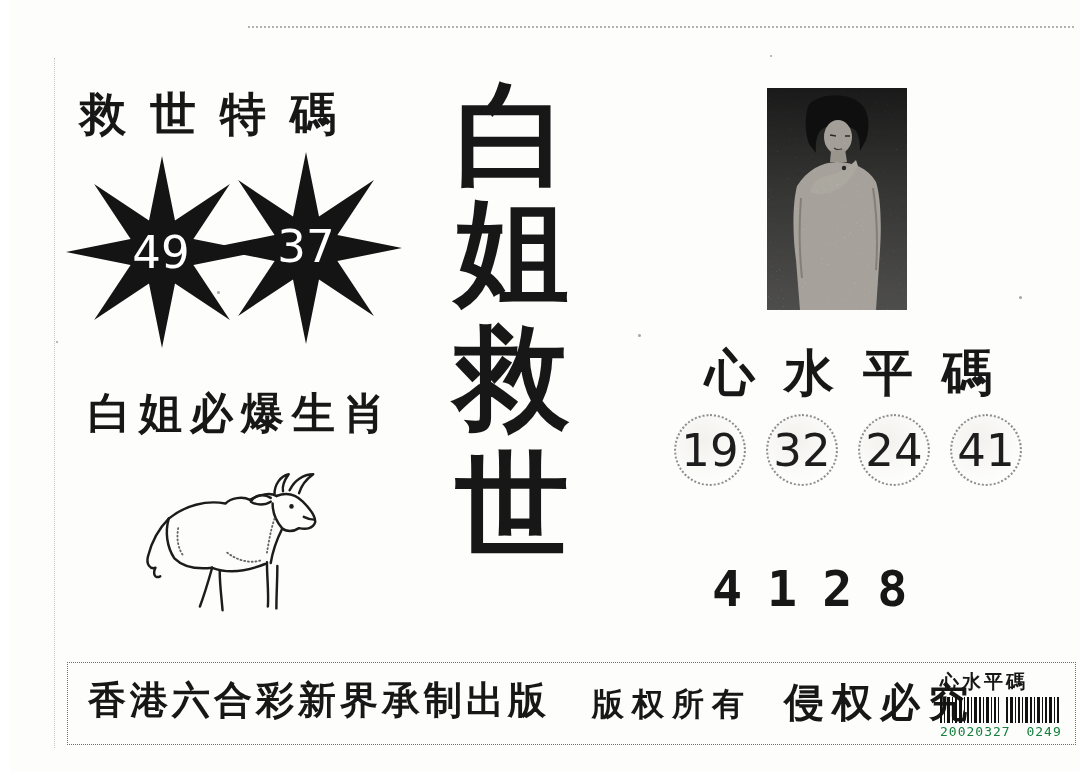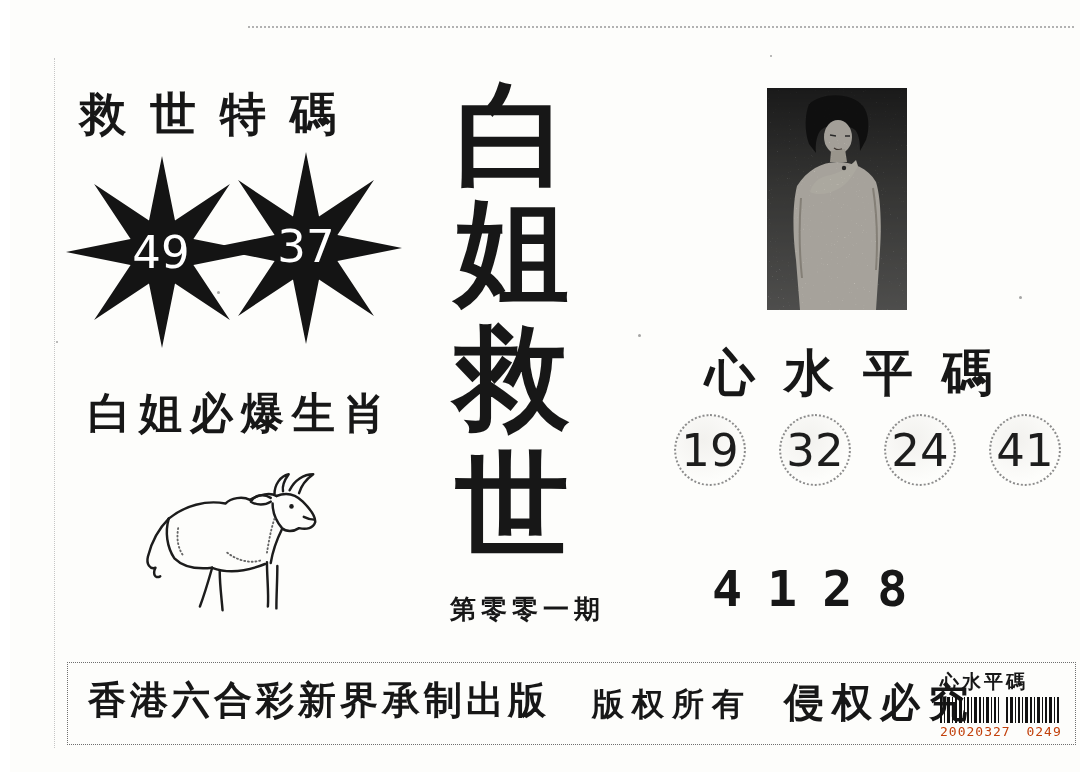--- a/index.html
+++ b/index.html
@@ -26,39 +26,39 @@
   .ox .fill{fill:#1c1c1c;stroke:none;}
 
   
   .tchar{position:absolute;left:432px;width:140px;text-align:center;font-size:114px;line-height:1;font-weight:700;}
   .c1{top:80px}.c2{top:196px}.c3{top:322px}.c4{top:450px}
   .issue{position:absolute;left:440px;top:592px;font-size:26px;font-weight:700;letter-spacing:5px;white-space:nowrap;}
 
   
   .photo{position:absolute;left:757px;top:88px;}
   .head2{position:absolute;left:695px;top:340px;margin:0;font-size:50px;font-weight:700;letter-spacing:29px;white-space:nowrap;}
-  .circles{position:absolute;left:664px;top:414px;display:flex;gap:33px;}
+  .circles{position:absolute;left:664px;top:414px;display:flex;gap:20px;}
   .circle{
     width:72px;height:72px;border-radius:50%;border:2px dotted #8c8c8c;
     display:flex;align-items:center;justify-content:center;box-sizing:border-box;
     background:radial-gradient(circle at 40% 35%, #f2f1ee 0%, #fdfdfb 70%);
   }
   .circle span{font-family:"DejaVu Sans","Liberation Sans",sans-serif;font-size:45px;color:#1d1d1d;}
   .tailhead{position:absolute;left:664px;top:510px;margin:0;font-size:41px;font-weight:700;letter-spacing:6px;white-space:nowrap;}
   .tailnums{position:absolute;left:702px;top:560px;display:flex;gap:25px;font-family:"DejaVu Sans Mono","Liberation Mono",monospace;font-size:50px;font-weight:700;}
 
   
   .strip{position:absolute;left:57px;top:662px;width:1009px;height:83px;border:1px dotted #6f6f6f;box-sizing:border-box;}
   .pub{position:absolute;left:20px;top:12px;font-size:38px;font-weight:700;letter-spacing:4px;white-space:nowrap;}
   .copy{position:absolute;left:524px;top:20px;font-size:32px;font-weight:700;letter-spacing:8px;white-space:nowrap;}
   .warn{position:absolute;left:716px;top:12px;font-size:40px;font-weight:700;letter-spacing:8px;white-space:nowrap;}
   .antifake{position:absolute;left:872px;top:6px;width:125px;}
   .aflabel{font-size:19px;font-weight:700;letter-spacing:3px;white-space:nowrap;}
   .barcode{display:block;margin-top:2px;}
-  .afnum{font-family:"DejaVu Sans Mono","Liberation Mono",monospace;font-size:13px;letter-spacing:1px;word-spacing:7px;margin-top:1px;color:#c2410c;}
+  .afnum{font-family:"DejaVu Sans Mono","Liberation Mono",monospace;font-size:13px;letter-spacing:1px;word-spacing:7px;margin-top:1px;color:#15803d;}
 </style>
 </head>
 <body>
 
 <div class="page">
 
   <div class="top-dots"></div>
   <div class="left-dots"></div>
   <i class="speck sp1"></i>
   <i class="speck sp2"></i>
@@ -93,21 +93,20 @@
     <path d="M38,60 C28,70 20,84 16,100 C14,108 18,114 24,112 C21,118 23,124 29,121"></path>
     <path class="shade" d="M150,60 C146,72 144,84 142,96"></path>
     <path class="shade" d="M100,96 C110,104 124,108 136,104"></path>
     <path class="shade" d="M48,70 C46,82 48,92 54,100"></path>
   </svg>
 
   <div class="tchar c1">白</div>
   <div class="tchar c2">姐</div>
   <div class="tchar c3">救</div>
   <div class="tchar c4">世</div>
-  <div class="issue">第零零一期</div>
 
   <svg class="photo" width="140" height="222" viewBox="0 0 140 222">
     <defs>
       <linearGradient id="pbg" x1="0" y1="0" x2="0" y2="1">
         <stop offset="0" stop-color="#4a4a4a"></stop>
         <stop offset="0.45" stop-color="#969692"></stop>
         <stop offset="1" stop-color="#dddcd8"></stop>
       </linearGradient>
       <filter id="pn" x="0" y="0" width="100%" height="100%">
         <feTurbulence type="fractalNoise" baseFrequency="0.85" numOctaves="2" result="n"></feTurbulence>

